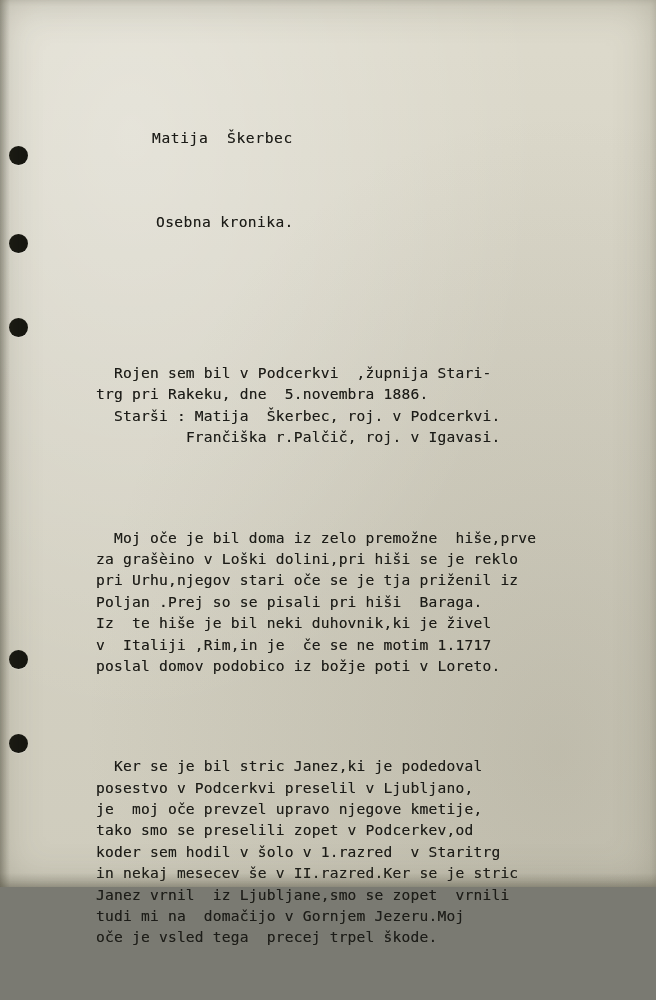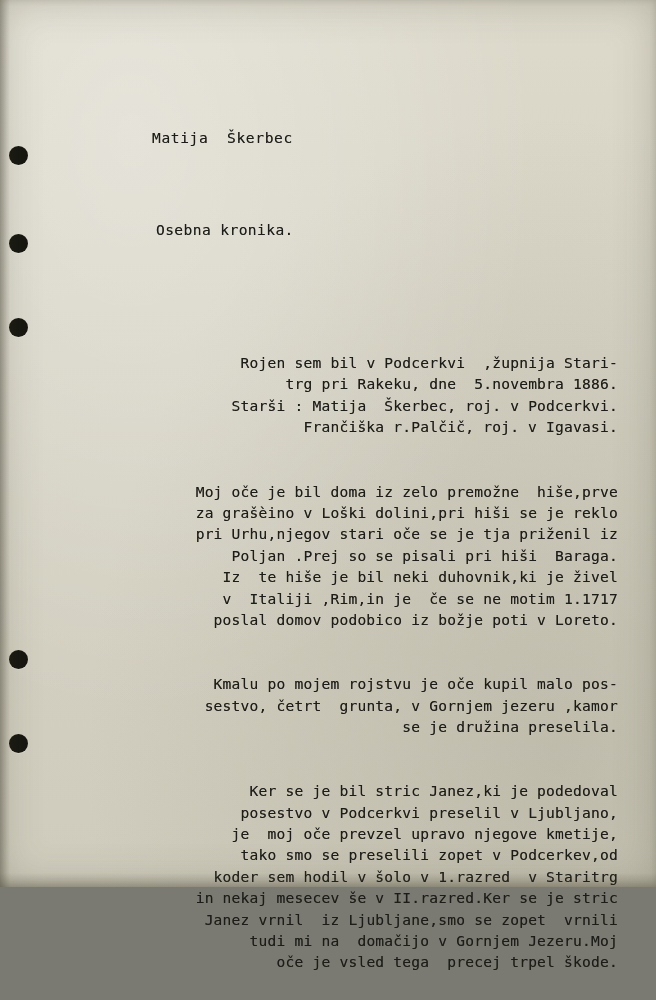--- a/index.html
+++ b/index.html
@@ -67,29 +67,28 @@
     white-space: pre-wrap;
     text-shadow: 0 0 0.6px rgba(40,38,30,0.55);
   }
   .title-line {
     letter-spacing: 0.6px;
     text-indent: 74px;
   }
   .subtitle-line {
     letter-spacing: 0.4px;
     text-indent: 78px;
-    margin-top: 28px;
+    margin-top: 20px;
   }
   .body-block {
     margin-top: 26px;
   }
   .p {
-    margin: 0;
+    margin: 18px;
     white-space: pre-wrap;
-    text-align: right;
   }
   .edge-dark-left {
     position: absolute;
     left: 0; top: 0; bottom: 0; width: 10px;
     background: linear-gradient(90deg, rgba(60,58,44,0.35), rgba(60,58,44,0));
     pointer-events: none;
   }
   .edge-dark-bottom {
     position: absolute;
     left: 0; right: 0; bottom: 0; height: 14px;
@@ -121,23 +120,20 @@
 trg pri Rakeku, dne  5.novembra 1886.
   Starši : Matija  Škerbec, roj. v Podcerkvi.
           Frančiška r.Palčič, roj. v Igavasi.</div>
       <div class="p">  Moj oče je bil doma iz zelo premožne  hiše,prve
 za grašèino v Loški dolini,pri hiši se je reklo
 pri Urhu,njegov stari oče se je tja priženil iz
 Poljan .Prej so se pisali pri hiši  Baraga.
 Iz  te hiše je bil neki duhovnik,ki je živel
 v  Italiji ,Rim,in je  če se ne motim 1.1717
 poslal domov podobico iz božje poti v Loreto.</div>
-      <div class="p">  Kmalu po mojem rojstvu je oče kupil malo pos-
-sestvo, četrt  grunta, v Gornjem jezeru ,kamor
-se je družina preselila.</div>
       <div class="p">  Ker se je bil stric Janez,ki je podedoval
 posestvo v Podcerkvi preselil v Ljubljano,
 je  moj oče prevzel upravo njegove kmetije,
 tako smo se preselili zopet v Podcerkev,od
 koder sem hodil v šolo v 1.razred  v Staritrg
 in nekaj mesecev še v II.razred.Ker se je stric
 Janez vrnil  iz Ljubljane,smo se zopet  vrnili
 tudi mi na  domačijo v Gornjem Jezeru.Moj
 oče je vsled tega  precej trpel škode.</div>
       

